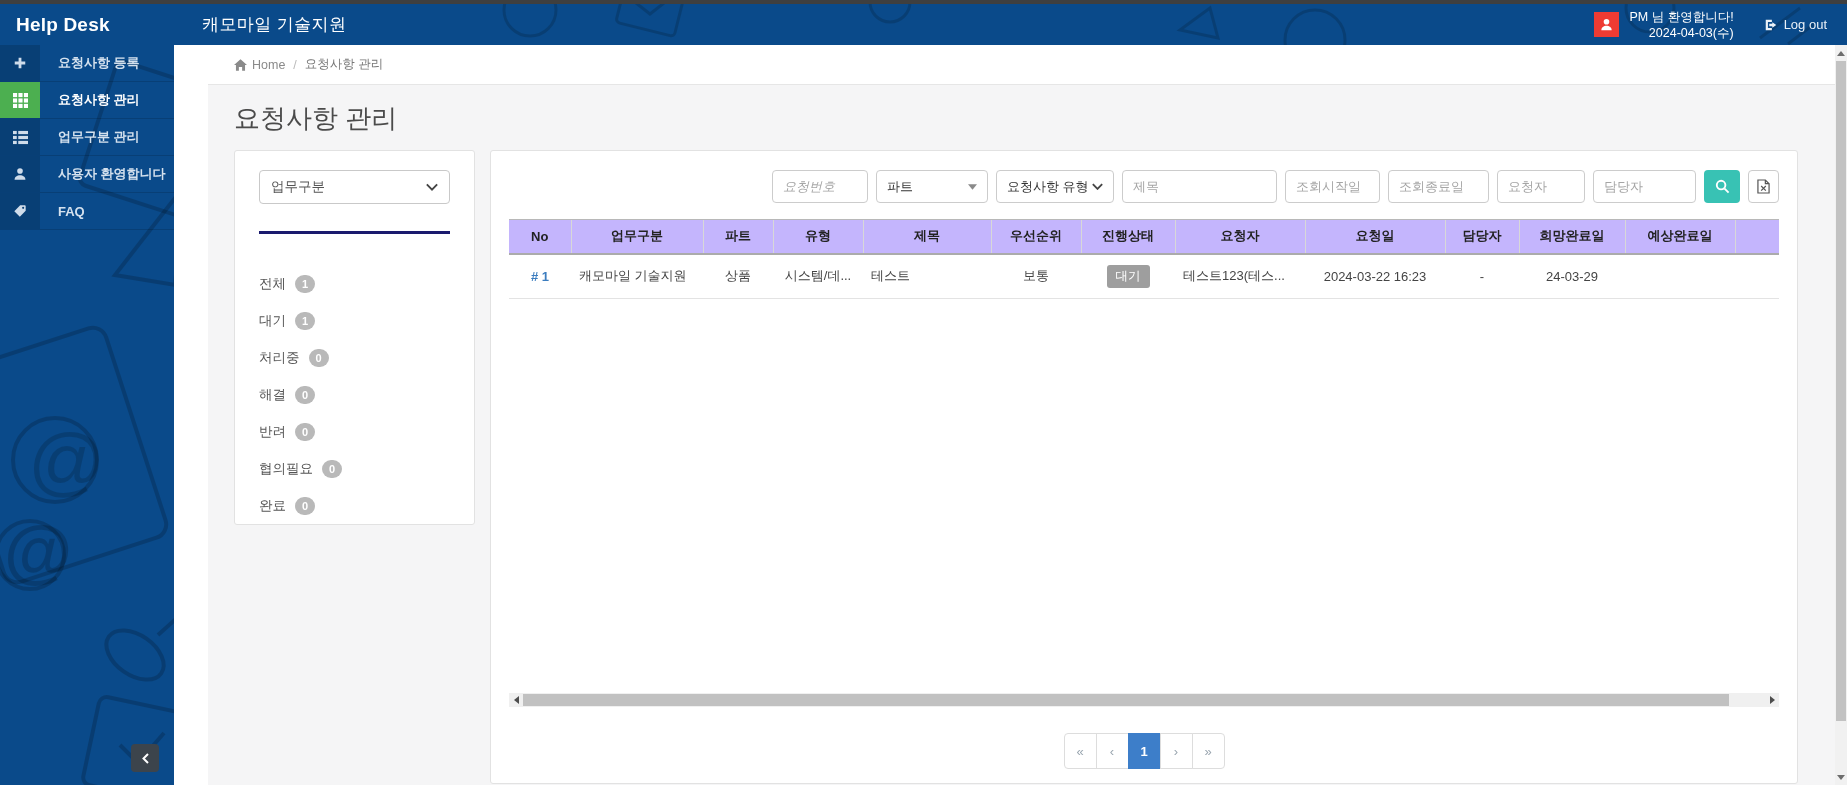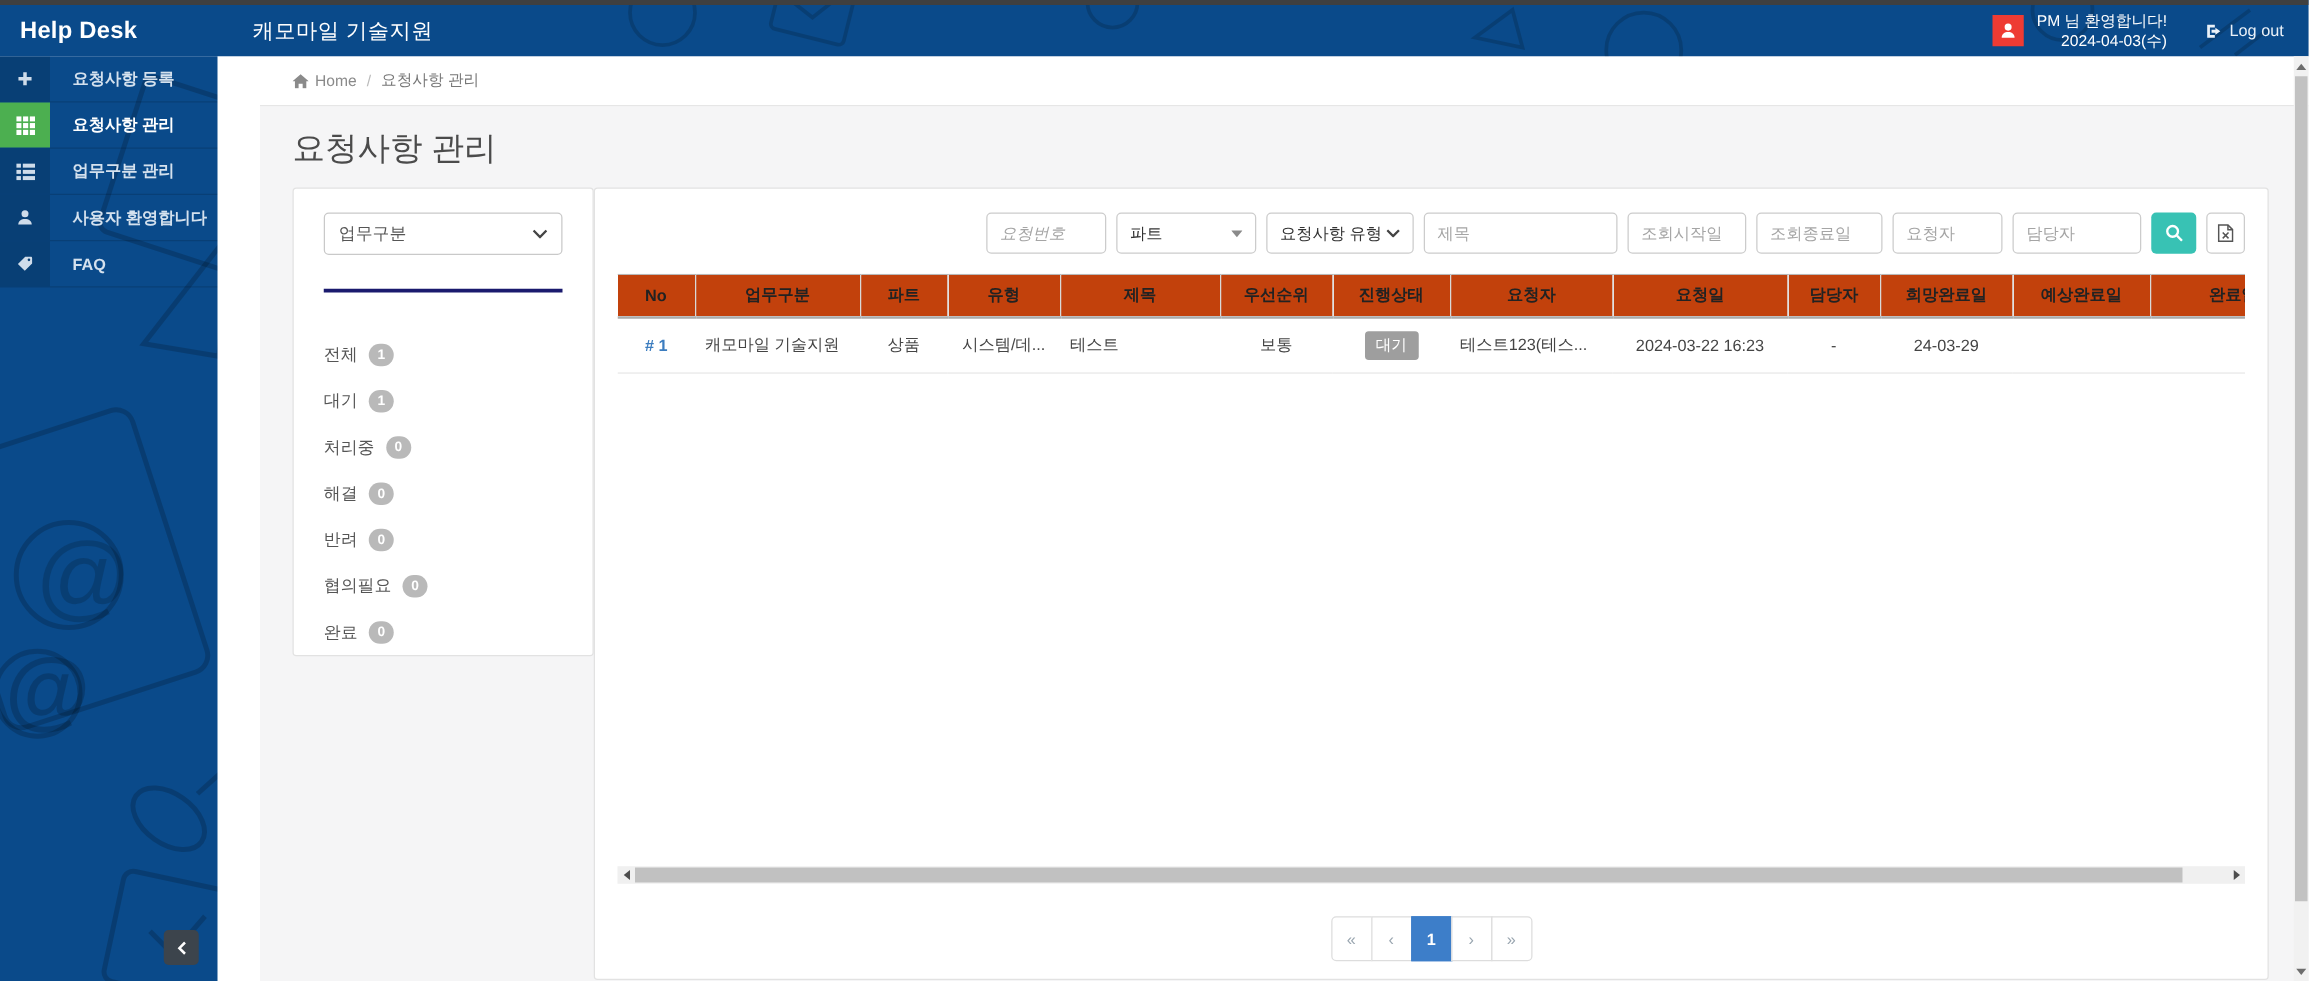--- a/index.html
+++ b/index.html
@@ -31,40 +31,40 @@
   .menu-label { display:flex; align-items:center; padding-left:18px; font-size:13px; font-weight:700; color:#d4e1ee; }
   .menu-item.active .menu-label { color:#fff; }
   .collapse-btn { position:absolute; left:131px; top:699px; width:28px; height:28px; background:#3c444c; border-radius:4px; display:flex; align-items:center; justify-content:center; color:#cfe0ef; z-index:3; cursor:pointer; }
   
   .main { flex:1; min-width:0; background:#f5f5f6; display:flex; flex-direction:column;margin-left:34px; }
   .breadcrumb-bar { height:40px; flex:none; background:#fff; border-bottom:1px solid #e6e6e6; display:flex; align-items:center; padding-left:26px; font-size:12.5px; color:#8a8a8a; gap:8px; }
   .crumb-home { display:flex; align-items:center; gap:5px; color:#8a8a8a; cursor:pointer; }
   .crumb-sep { color:#bbb; }
   .crumb-current { color:#777; }
   .page-title { font-size:26px; font-weight:400; color:#4b4b4b; margin:16px 0 14px 26px; }
-  .content { display:flex; align-items:flex-start; padding:0 32px 0 26px; }
+  .content { display:flex; align-items:flex-start; gap:15px; padding:0 49px 0 26px; }
   
   .filter-card { width:241px; flex:none; height:375px; background:#fff; border:1px solid #e2e2e2; border-radius:3px; padding:19px 24px; }
   .category-select { height:34px; border:1px solid #c9c9c9; border-radius:4px; background:#fff; display:flex; align-items:center; justify-content:space-between; padding:0 11px; font-size:13.5px; color:#555; cursor:pointer; }
   .divider { height:3px; background:#1a1a6e; margin-top:27px; }
   .status-list { margin-top:22px; }
   .status-item { display:flex; align-items:flex-end; gap:9px; height:37px; font-size:13.5px; color:#555; cursor:pointer; }
   .count-badge { background:#b9b9b9; color:#fff; border-radius:10px; padding:3px 7px; min-width:20px; text-align:center; font-size:11px; font-weight:bold; line-height:12px; }
   
   .main-card { flex:1; min-width:0; height:634px; background:#fff; border:1px solid #e2e2e2; border-radius:3px; padding:19px 18px 0; display:flex; flex-direction:column; }
   .search-row { display:flex; justify-content:flex-end; gap:8px; flex:none; }
   .f-input { height:33px; border:1px solid #ccc; border-radius:4px; padding:0 10px; font-size:13px; color:#444; font-family:inherit; outline:none; }
   .f-input::placeholder { color:#a5a5a5; }
   .f-select { height:33px; border:1px solid #ccc; border-radius:4px; background:#fff; display:flex; align-items:center; justify-content:space-between; padding:0 10px; font-size:13px; color:#333; cursor:pointer; }
   .btn-search { width:36px; height:33px; background:#38c2b4; border:none; border-radius:4px; display:flex; align-items:center; justify-content:center; cursor:pointer; }
   .btn-excel { width:31px; height:33px; background:#fff; border:1px solid #ccc; border-radius:4px; display:flex; align-items:center; justify-content:center; color:#555; cursor:pointer; }
   
   .table-wrap { margin-top:16px; overflow:hidden; flex:none; }
   table { border-collapse:collapse; table-layout:fixed; width:1372px; }
-  thead th { background:#c2410c; border-top:1px solid #b8b8b8; border-bottom:2px solid #ababab; border-left:1px solid #d8d8d8; height:34px; font-size:13px; font-weight:700; color:#222; padding:0 4px; white-space:nowrap; overflow:hidden; }
+  thead th { background:#c4b5fd; border-top:1px solid #b8b8b8; border-bottom:2px solid #ababab; border-left:1px solid #d8d8d8; height:34px; font-size:13px; font-weight:700; color:#222; padding:0 4px; white-space:nowrap; overflow:hidden; }
   thead th:first-child { border-left:none; }
   tbody td { height:45px; font-size:13px; color:#444; text-align:center; border-bottom:1px solid #e3e3e3; padding:0 8px; white-space:nowrap; overflow:hidden; }
   td.al, th.al { text-align:left; }
   .row-link { color:#3c7dbf; font-weight:700; text-decoration:none; cursor:pointer; }
   .status-badge { display:inline-block; background:#9e9e9e; color:#fff; border-radius:3px; padding:5px 9px; font-size:12.5px; line-height:13px; }
   .flex-spacer { flex:1; }
   
   .hscrollbar { height:14px; flex:none; background:#f0f0f0; position:relative; }
   .hs-arrow { position:absolute; top:0; width:14px; height:14px; display:flex; align-items:center; justify-content:center; cursor:pointer; }
   .hs-left { left:0; } .hs-right { right:0; }

